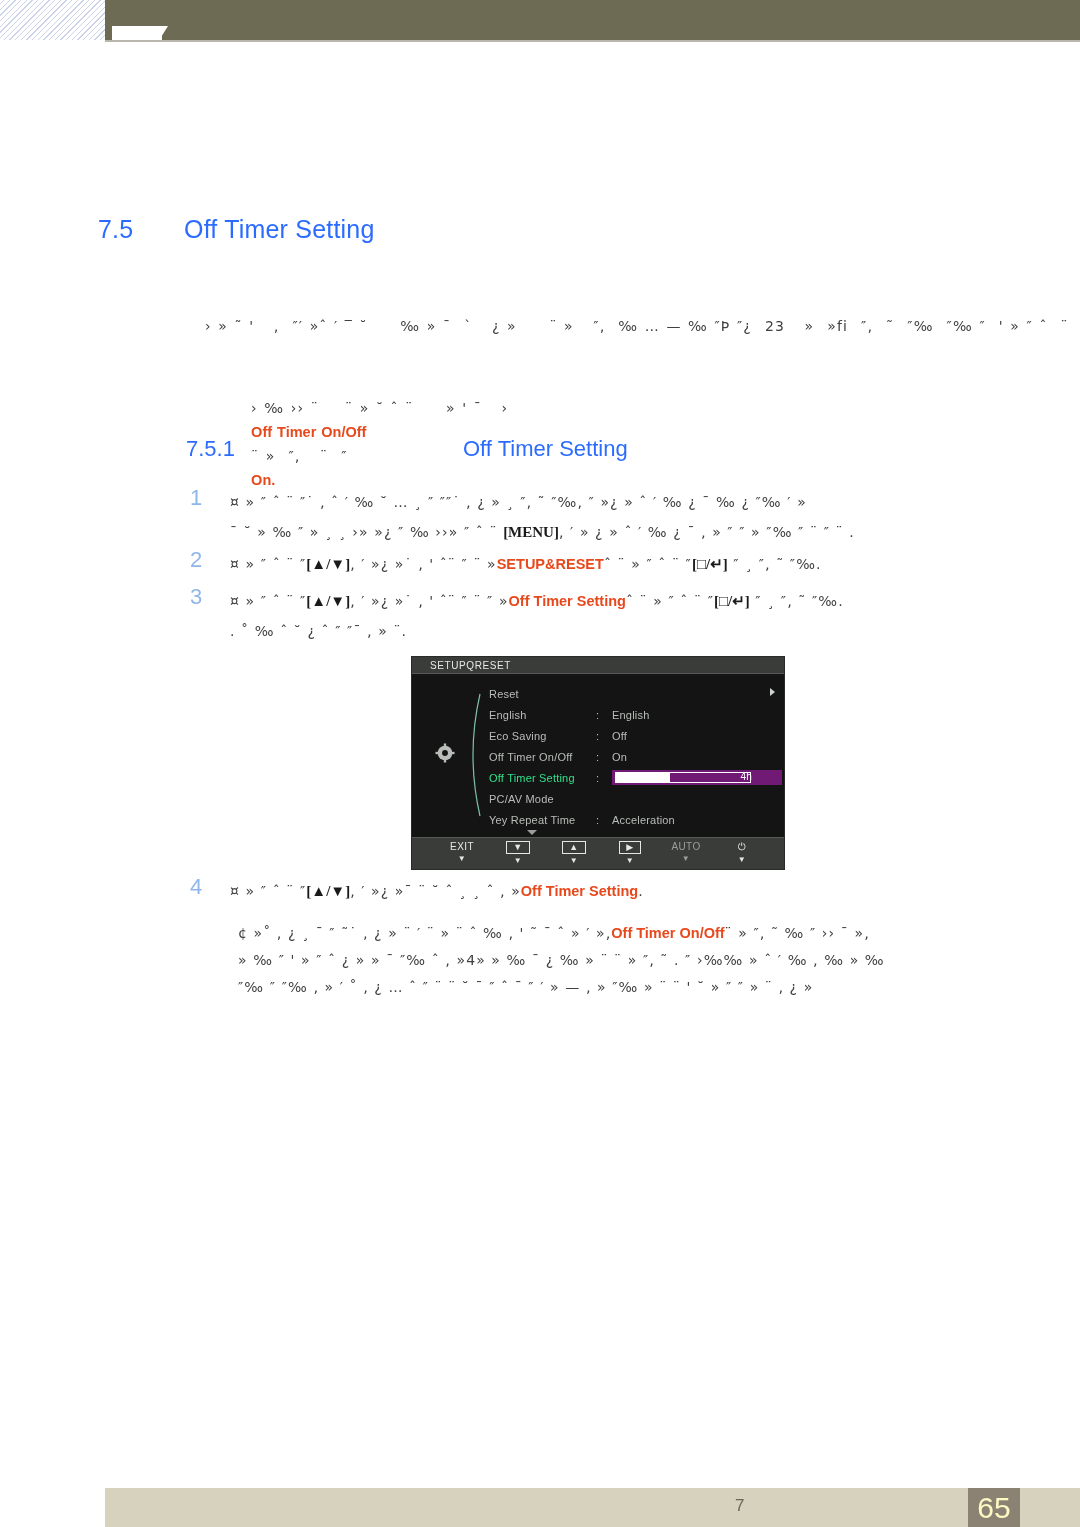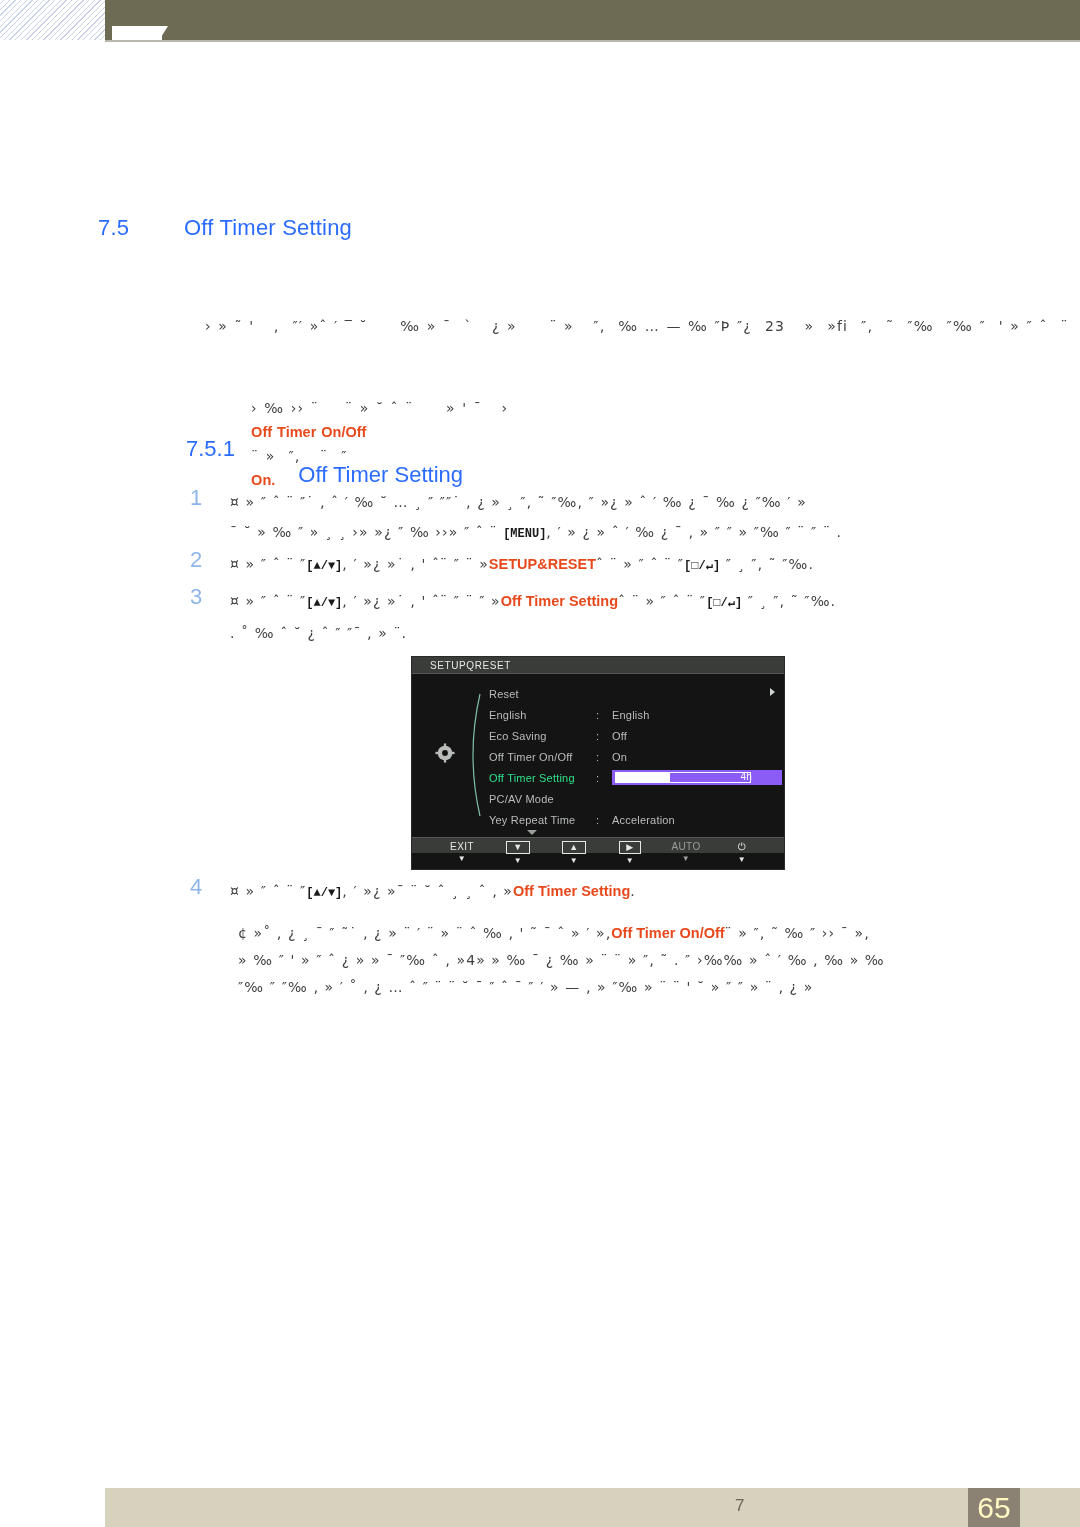--- a/index.html
+++ b/index.html
@@ -62,21 +62,21 @@
     background: #b9b7ab;
   }
 
   .h1-row {
     position: absolute;
     left: 98px;
     top: 215px;
     display: flex;
     align-items: baseline;
     color: #2b6cff;
-    font-size: 22px;
+    font-size: 25px;
     letter-spacing: 0.2px;
   }
   .h1-num { width: 86px; }
   .h1-text { }
 
   .para {
     position: absolute;
     color: #3b3b3b;
     font-size: 15px;
     line-height: 24px;
@@ -104,21 +104,20 @@
   }
 
   .h2-row {
     position: absolute;
     left: 186px;
     top: 436px;
     display: flex;
     align-items: flex-end;
     color: #2b6cff;
     font-size: 22px;
-    flex-direction: column;
   }
   .h2-num { width: 277px; }
 
   .step {
     position: absolute;
     display: flex;
     align-items: flex-start;
   }
   .step-num {
     width: 40px;
@@ -143,24 +142,24 @@
 
   .orange {
     color: #e8491c;
     font-family: "Liberation Sans", sans-serif;
     letter-spacing: 0;
     font-weight: 700;
     font-size: 14.5px;
   }
   .kbd {
     color: #1a1a1a;
-    font-family: Liberation Mono, monospace;
+    font-family: Liberation Serif, serif;
     letter-spacing: 0;
     font-weight: 700;
-    font-size: 12px;
+    font-size: 15px;
   }
 
   .note2 {
     position: absolute;
     left: 238px;
     top: 920px;
     width: 840px;
     font-family: "DejaVu Sans", sans-serif;
     font-size: 14px;
     color: #404040;
@@ -227,21 +226,21 @@
     letter-spacing: 0.2px;
   }
   .osd-item.active { color: #2ee08a; }
   .osd-label { width: 107px; flex: 0 0 107px; }
   .osd-colon { width: 16px; flex: 0 0 16px; color:#b9bdb9; }
   .osd-value { flex: 1; }
   .osd-bar-wrap {
     position: relative;
     width: 170px;
     height: 15px;
-    background: #8b5cf6;
+    background: #701a75;
     display: flex;
     align-items: center;
   }
   .osd-bar-track {
     position: absolute;
     left: 3px;
     top: 2px;
     width: 136px;
     height: 11px;
     border: 1px solid #ffffff;
@@ -274,21 +273,21 @@
   .osd-down-caret {
     position: absolute;
     left: 115px;
     bottom: 2px;
     width: 0; height: 0;
     border-top: 5px solid #9a9e9a;
     border-left: 5px solid transparent;
     border-right: 5px solid transparent;
   }
   .osd-footer {
-    height: 16px;
+    height: 32px;
     background: #3a3c3a;
     border-top: 1px solid #565856;
     display: flex;
     align-items: flex-start;
     padding-left: 22px;
     box-sizing: border-box;
   }
   .osd-btn {
     width: 56px;
     text-align: center;

